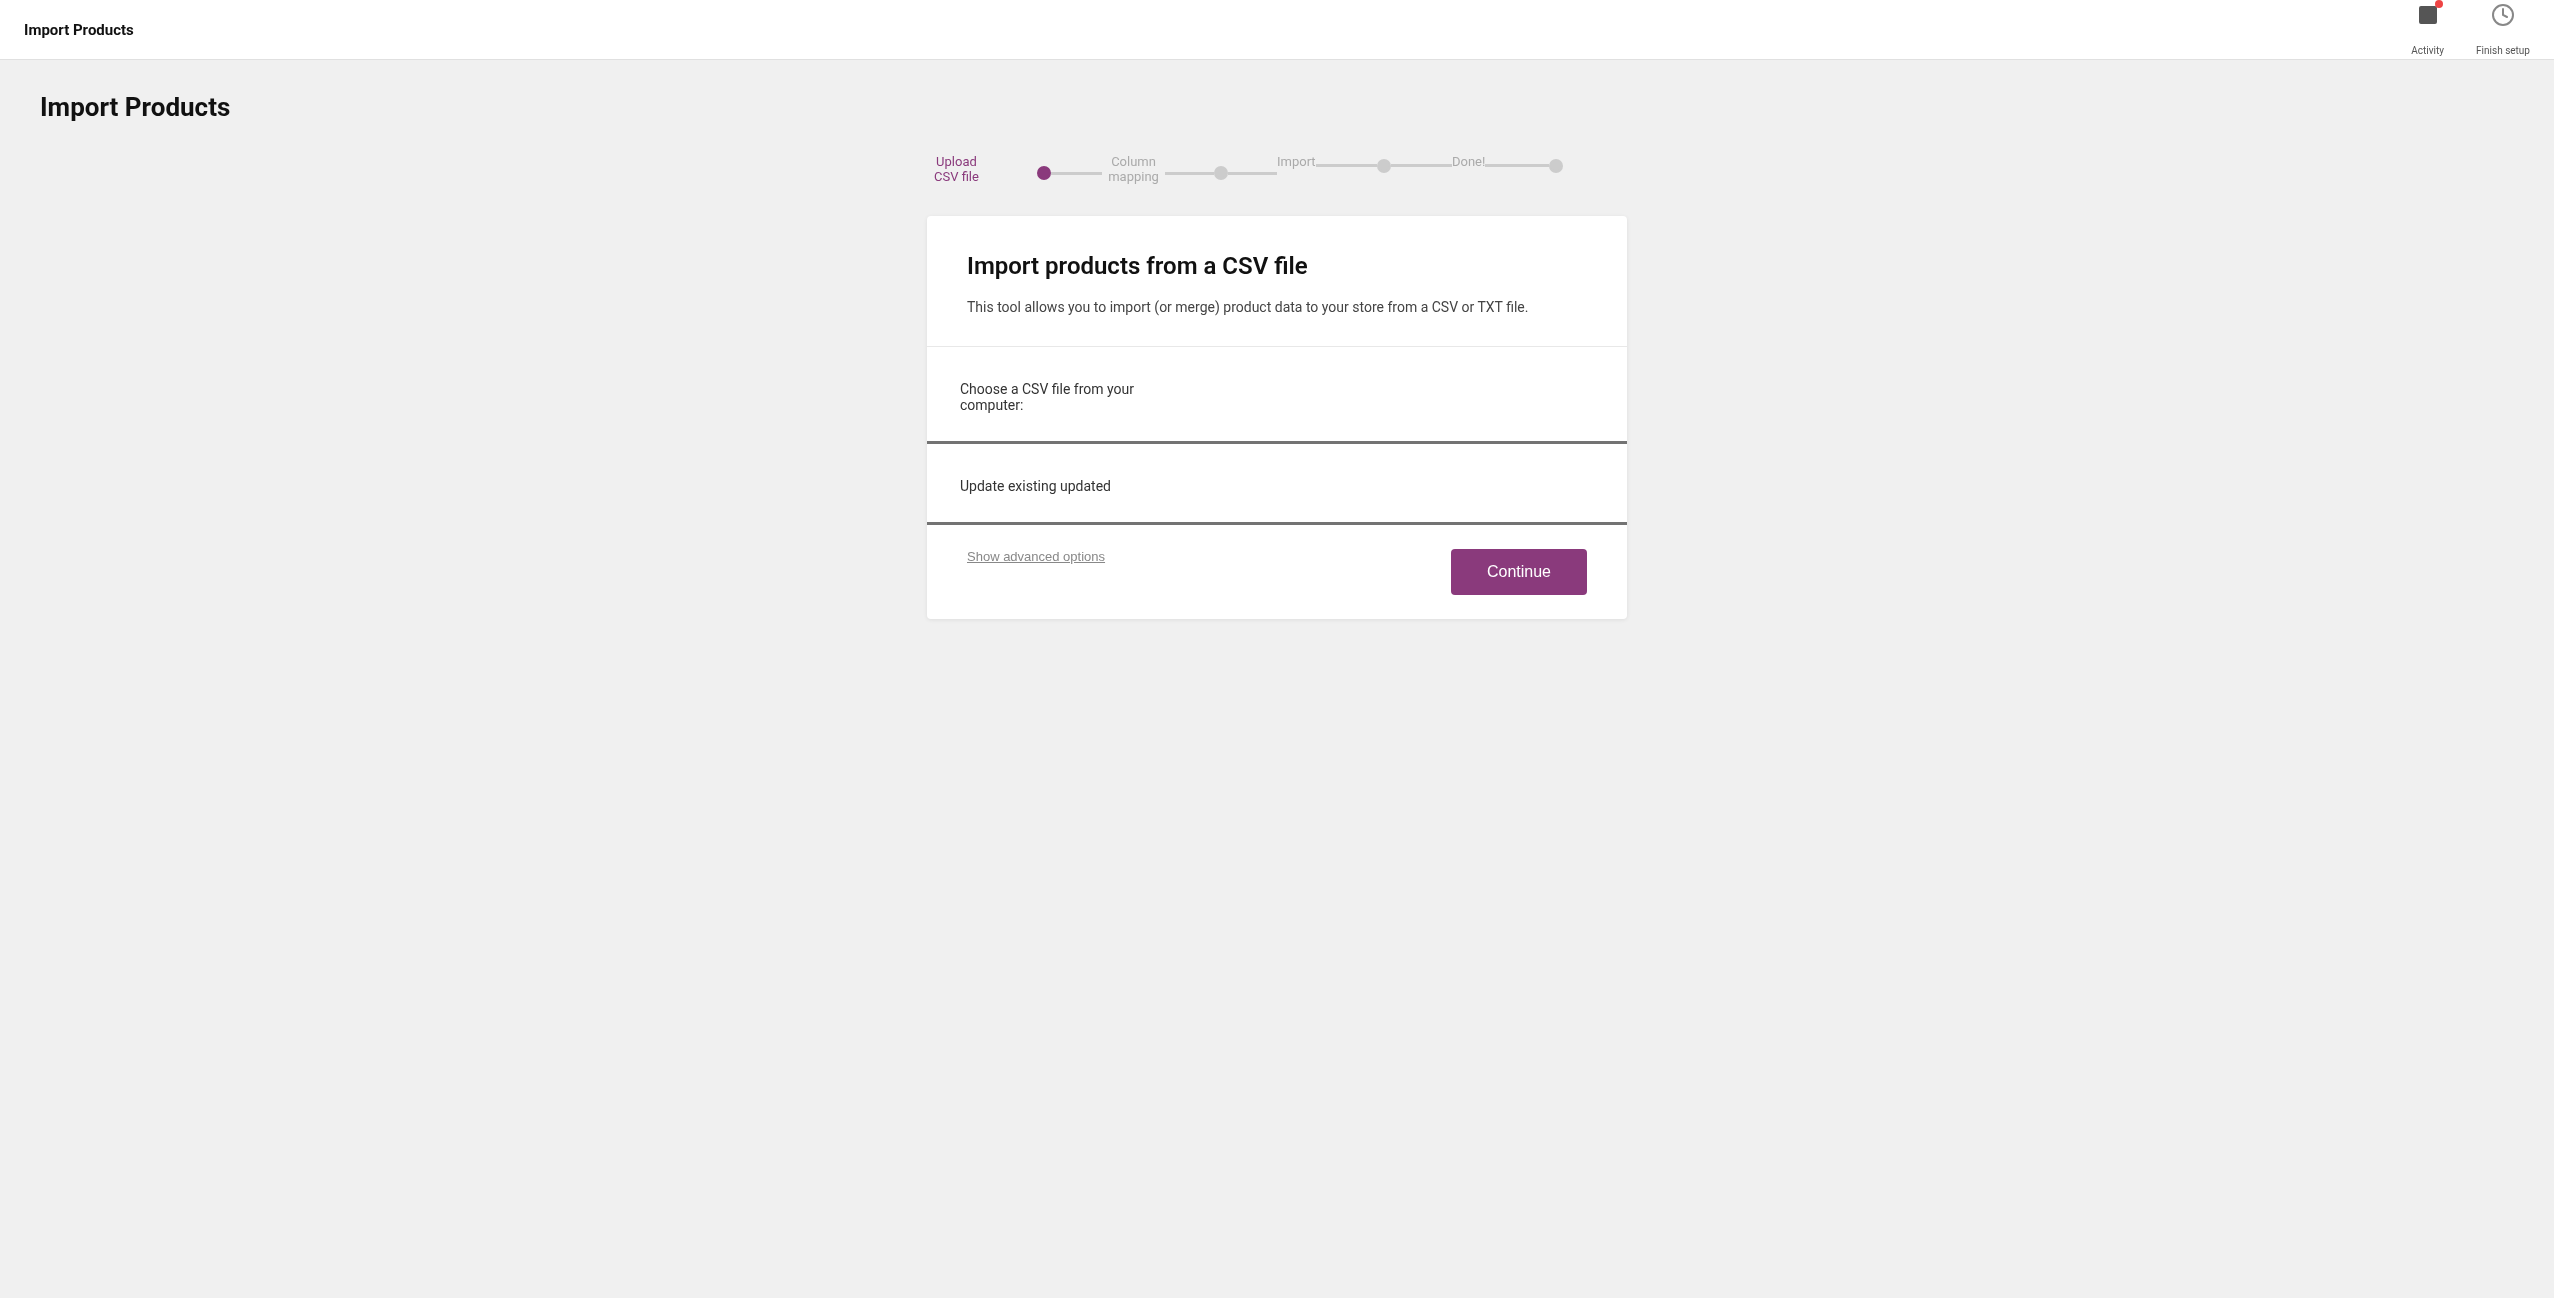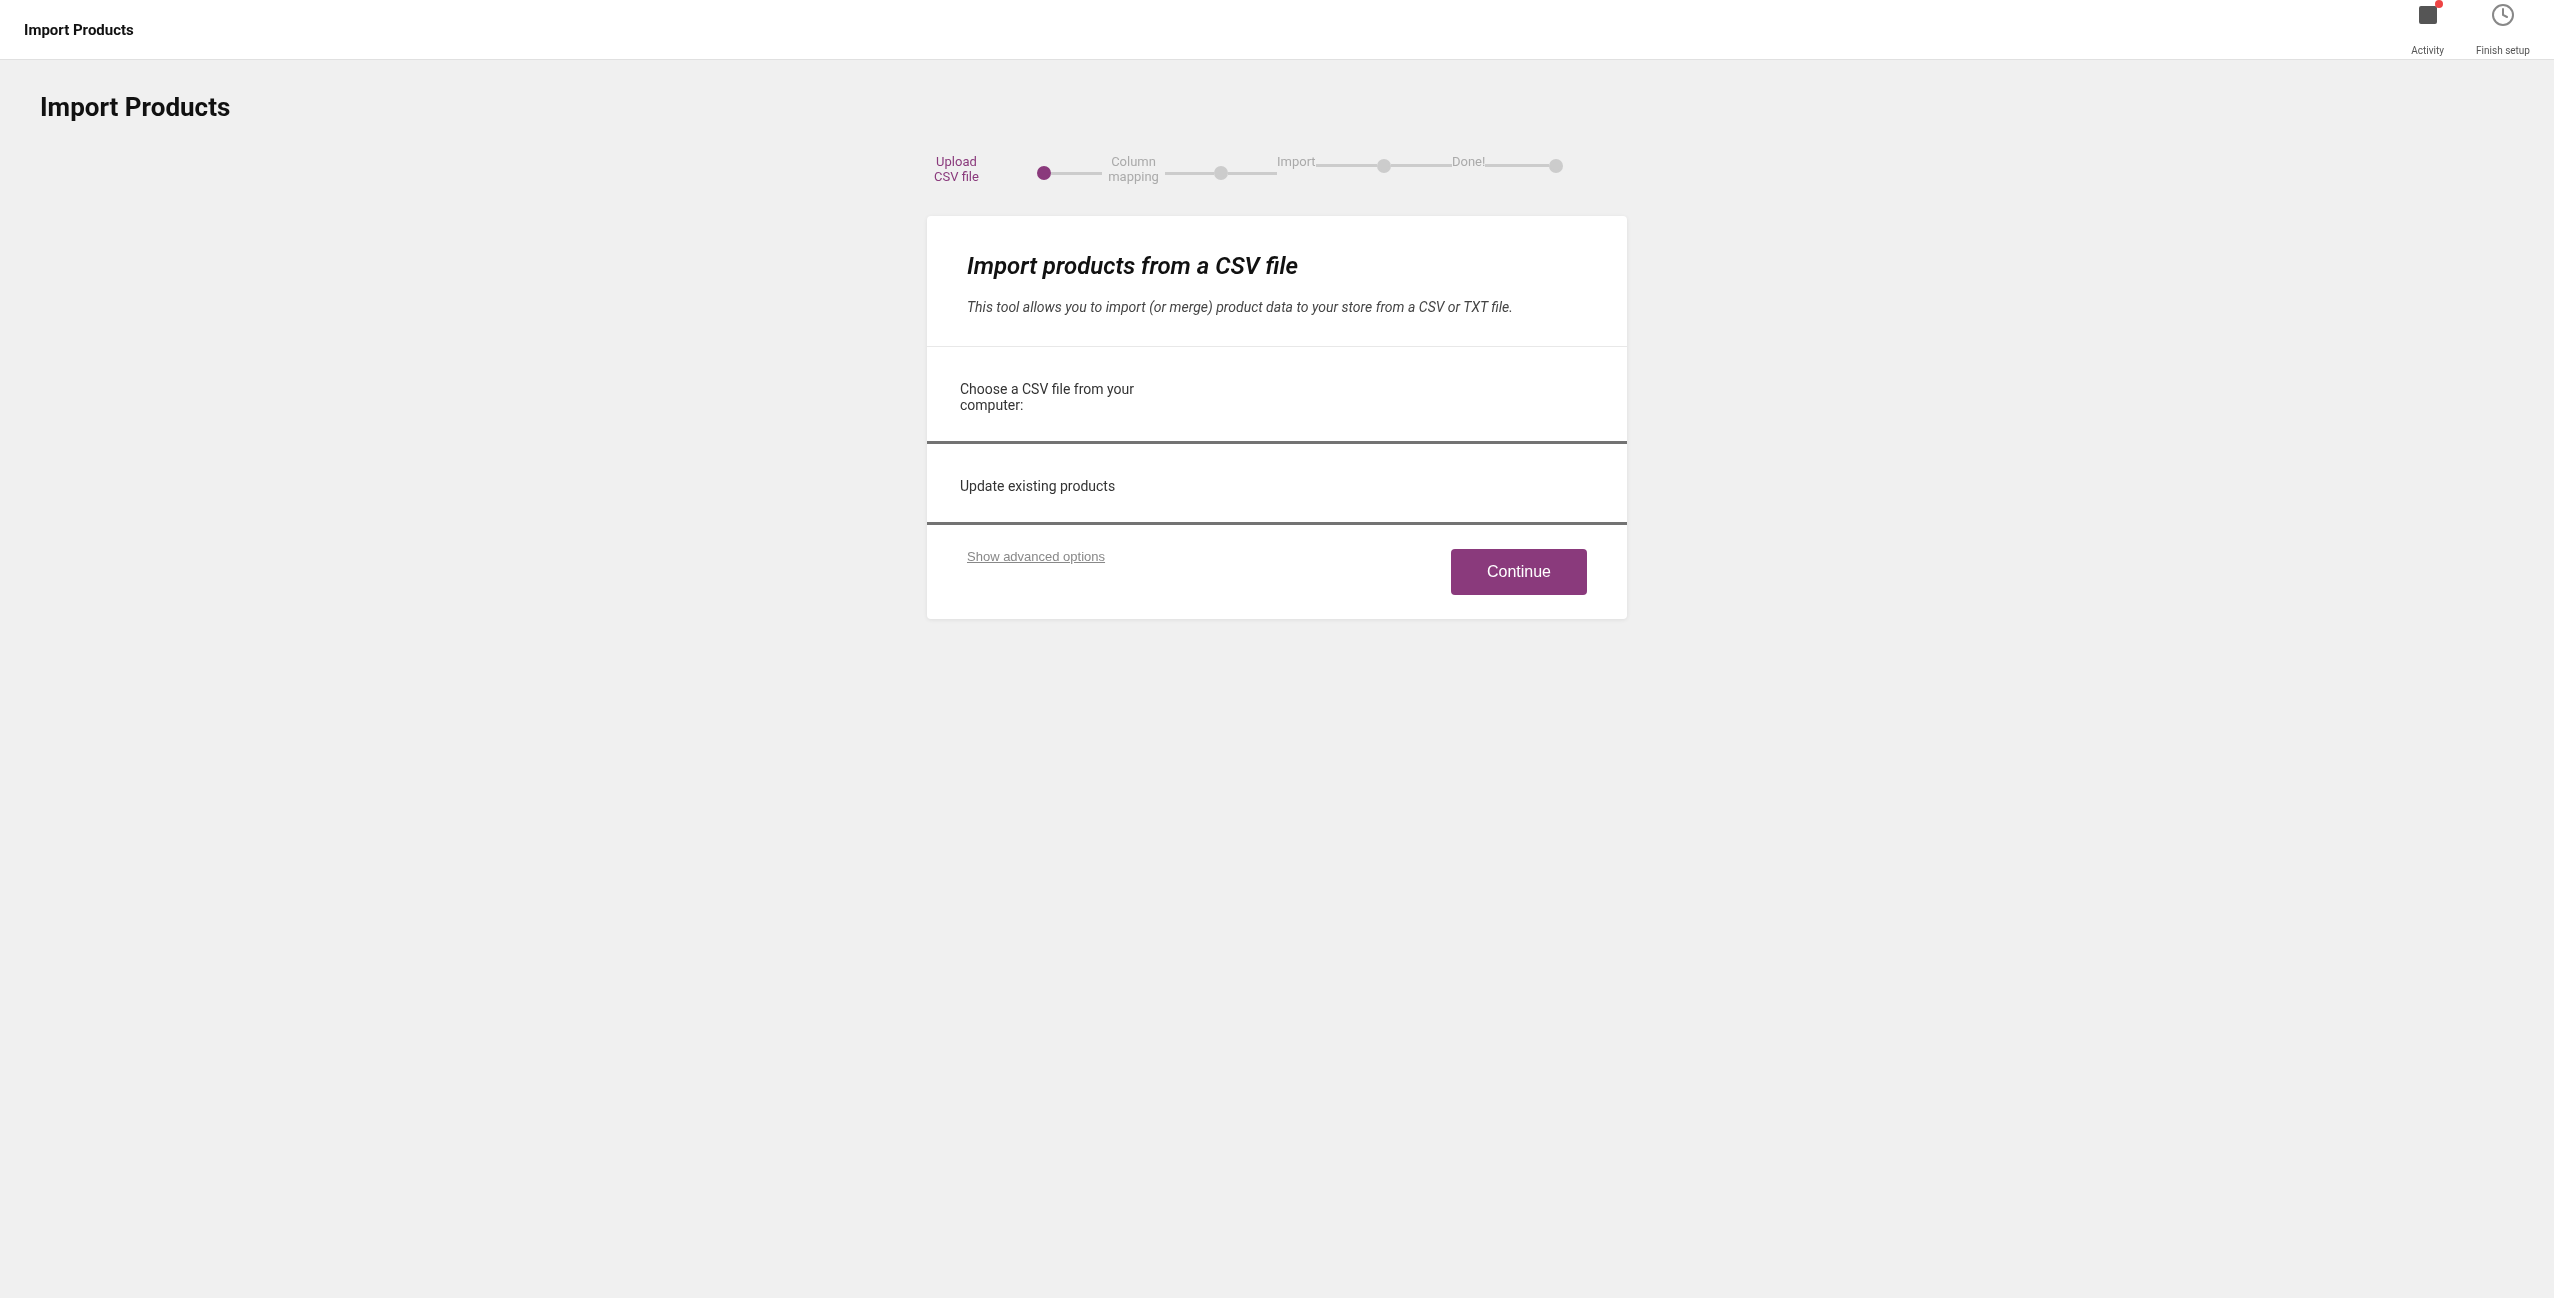--- a/index.html
+++ b/index.html
@@ -138,21 +138,20 @@
       border-radius: 4px;
       max-width: 700px;
       margin: 0 auto;
       overflow: hidden;
       box-shadow: 0 1px 4px rgba(0,0,0,0.08);
     }
 
     .card-header {
       padding: 36px 40px 28px;
       border-bottom: 1px solid #e8e8e8;
-      font-style: italic;
     }
     .card-main-title {
       font-size: 24px;
       font-weight: 600;
       color: #111;
       margin-bottom: 16px;
     }
     .card-description {
       font-size: 14px;
       color: #444;
@@ -326,21 +325,21 @@
     </div>
 
     <div class="card-section">
       <div class="form-row">
         <label class="form-label">Choose a CSV file from your computer:</label>
       </div>
     </div>
 
     <div class="card-section">
       <div class="form-row">
-        <label class="form-label">Update existing products</label>
+        <label class="form-label">Update existing updated</label>
       </div>
     </div>
 
     <div class="card-footer">
       <button class="show-advanced-link">Show advanced options</button>
       <button class="continue-btn">Continue</button>
     </div>
 
   </div>
 </div>

